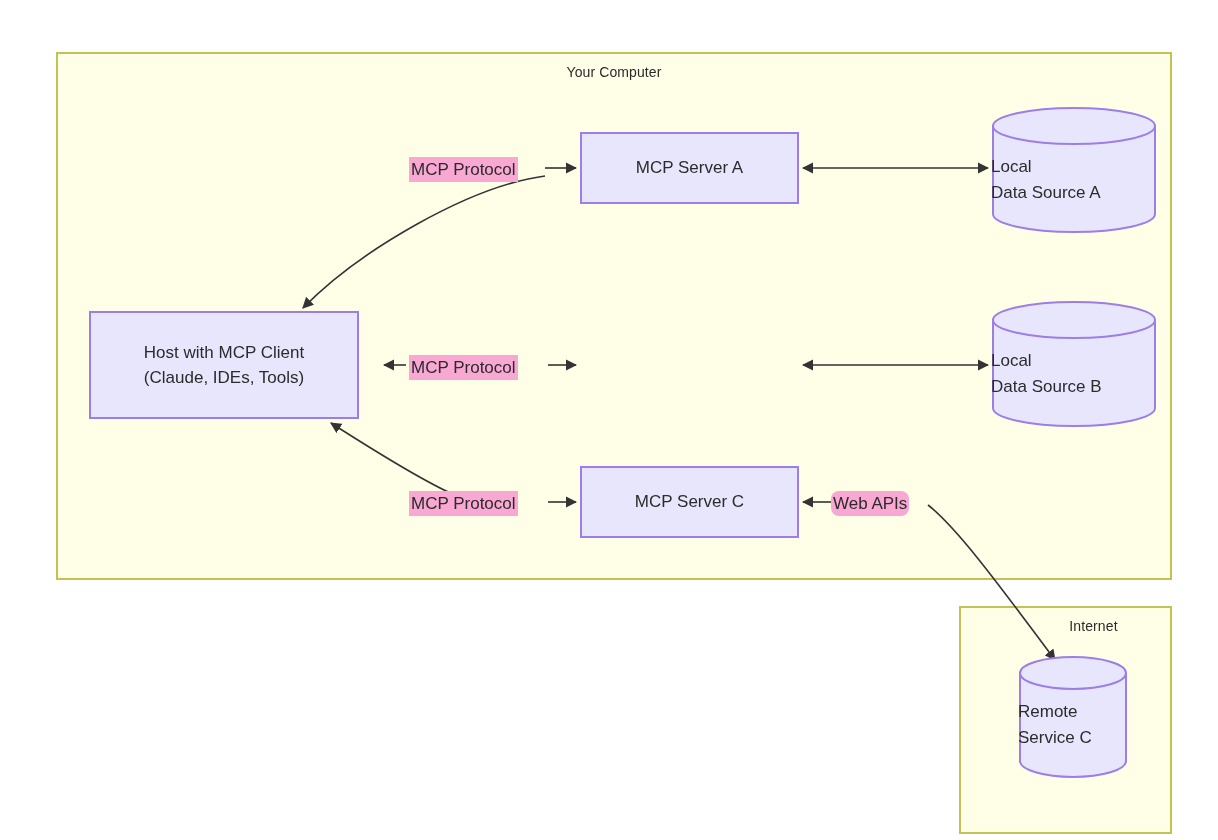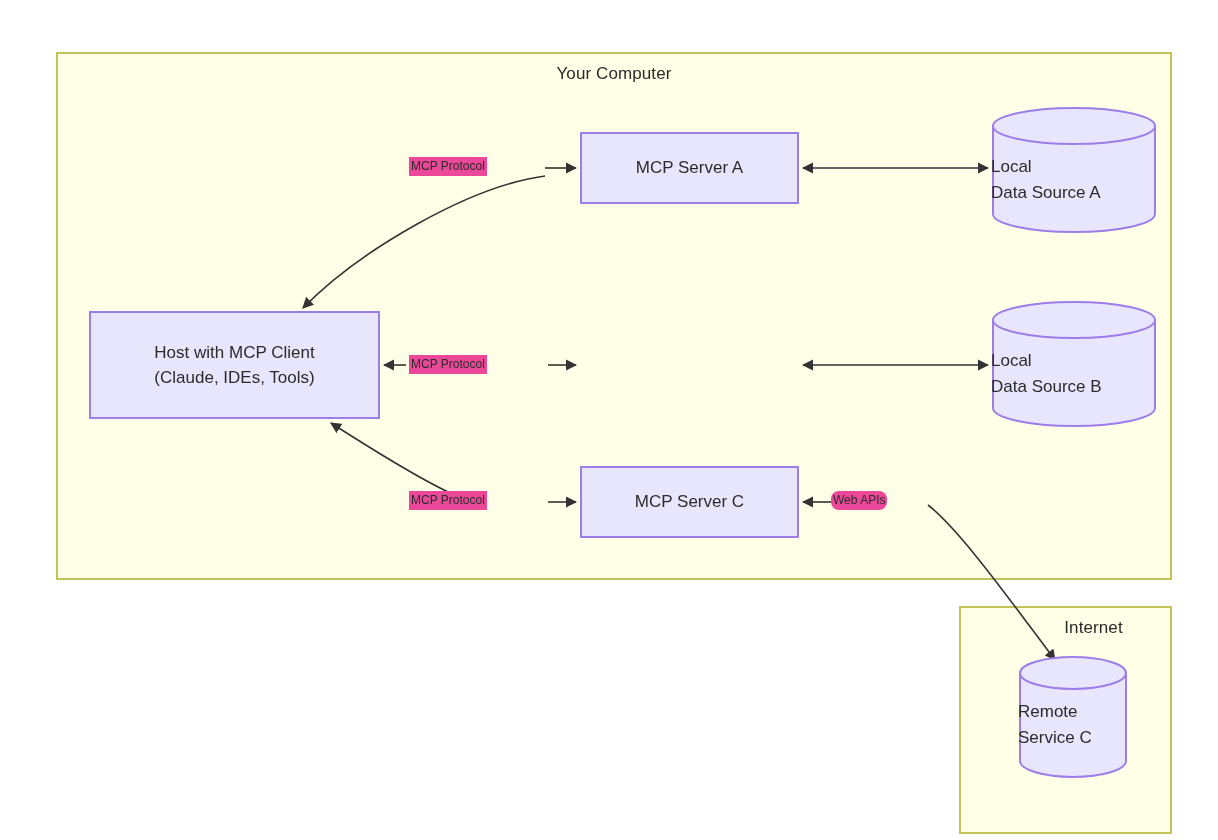--- a/index.html
+++ b/index.html
@@ -45,21 +45,21 @@
     left: 959px;
     top: 606px;
     width: 213px;
     height: 228px;
     padding-left: 28px;
   }
   .group-title {
     position: absolute;
     width: 100%;
     text-align: center;
-    font-size: 17px;
+    font-size: 14px;
     color: #2b2b2b;
     letter-spacing: 0.1px;
   }
   #group-your-computer .group-title { top: 10px; }
   #group-internet .group-title { top: 10px; }
 
   
   .node-box {
     position: absolute;
     background: #e8e6fd;
@@ -70,21 +70,21 @@
     align-items: center;
     justify-content: center;
     font-size: 17px;
     color: #2b2b2b;
     line-height: 1.5;
     text-align: center;
   }
   #node-host {
     left: 89px;
     top: 311px;
-    width: 291px;
+    width: 270px;
     height: 108px;
   }
   #node-server-a {
     left: 580px;
     top: 132px;
     width: 219px;
     height: 72px;
   }
   #node-server-b {
     left: 580px;
@@ -116,22 +116,22 @@
   #cyl-local-a { left: 991px; top: 106px; width: 166px; height: 128px; }
   #cyl-local-a .cyl-label { top: 48px; }
   #cyl-local-b { left: 991px; top: 300px; width: 166px; height: 128px; }
   #cyl-local-b .cyl-label { top: 48px; }
   #cyl-remote-c { left: 1018px; top: 655px; width: 110px; height: 124px; }
   #cyl-remote-c .cyl-label { top: 44px; }
 
   
   .edge-label {
     position: absolute;
-    background: #ec4899;
-    font-size: 12px;
+    background: #f9a8d4;
+    font-size: 17px;
     color: #2b2b2b;
     padding: 2px 2px;
     white-space: nowrap;
     line-height: 1.25;
   }
   #label-proto-a { left: 409px; top: 157px; }
   #label-proto-b { left: 409px; top: 355px; }
   #label-proto-c { left: 409px; top: 491px; }
   #label-web-apis { left: 831px; top: 491px; border-radius: 8px; }
 </style>

